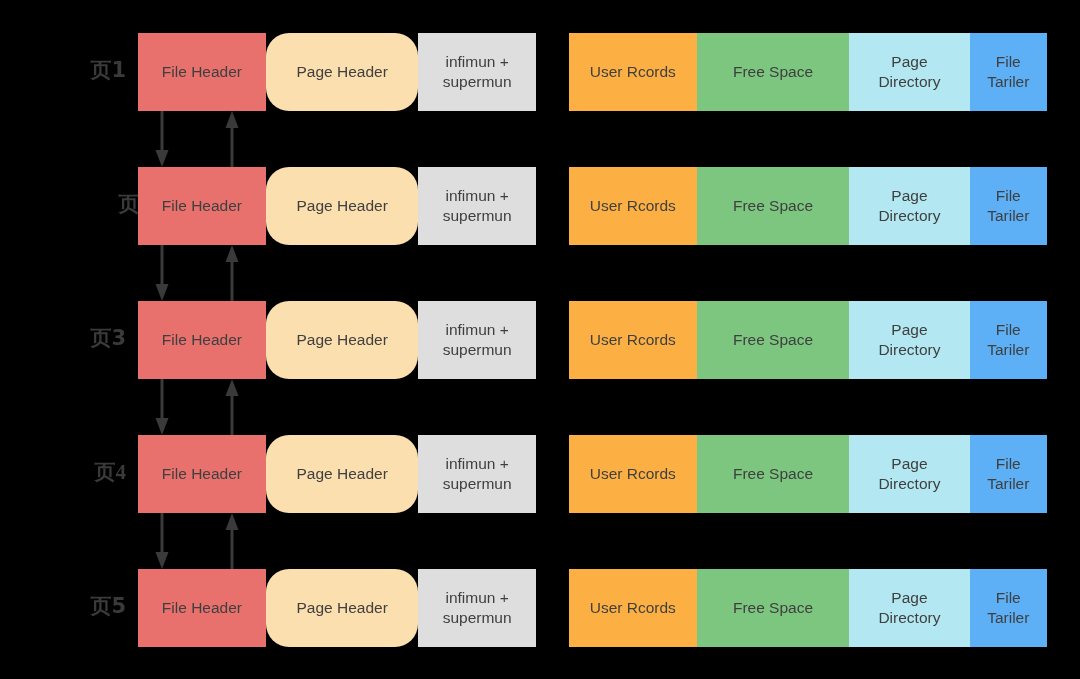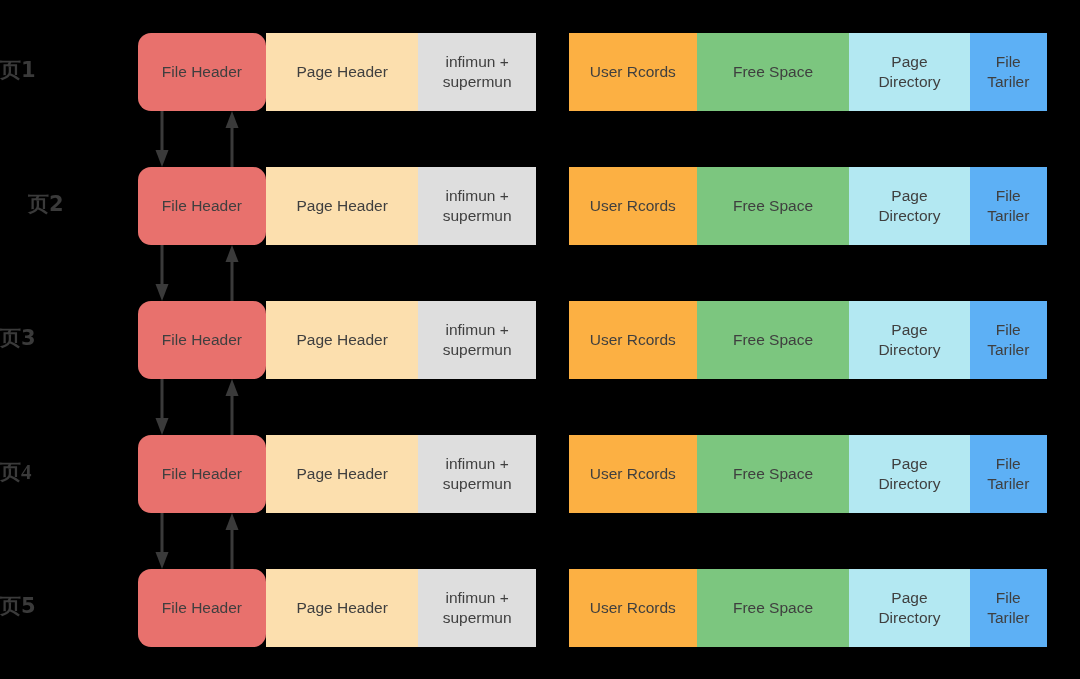--- a/index.html
+++ b/index.html
@@ -30,21 +30,21 @@
     width: 909px;
     display: flex;
     flex-direction: row;
     align-items: stretch;
   }
 
   .row-label {
     position: absolute;
     left: 0;
     width: 126px;
-    text-align: left;
+    text-align: right;
     color: #3a3a3a;
     font-size: 21px;
     font-weight: bold;
     font-family: "DejaVu Sans", "Liberation Sans", sans-serif;
     letter-spacing: 0px;
     line-height: 1;
   }
 
   .seg {
     display: flex;
@@ -53,22 +53,22 @@
     text-align: center;
     color: #3f3f3f;
     font-size: 15.5px;
     line-height: 1.32;
     padding: 2px 4px;
     white-space: pre-line;
     overflow: hidden;
   }
 
   
-  .seg-file-header   { width: 134px; border-radius: 13px; }
-  .seg-page-header   { width: 160px; }
+  .seg-file-header   { width: 134px; }
+  .seg-page-header   { width: 160px; border-radius: 23px; }
   .seg-minmax        { width: 123px; }
   .seg-user-records  { width: 134px; margin-left: 33px; }
   .seg-free-space    { width: 160px; }
   .seg-page-dir      { width: 126px; }
   .seg-file-trailer  { width: 81px;  }
 
   
   .arrow-layer {
     position: absolute;
     left: 0; top: 0;

